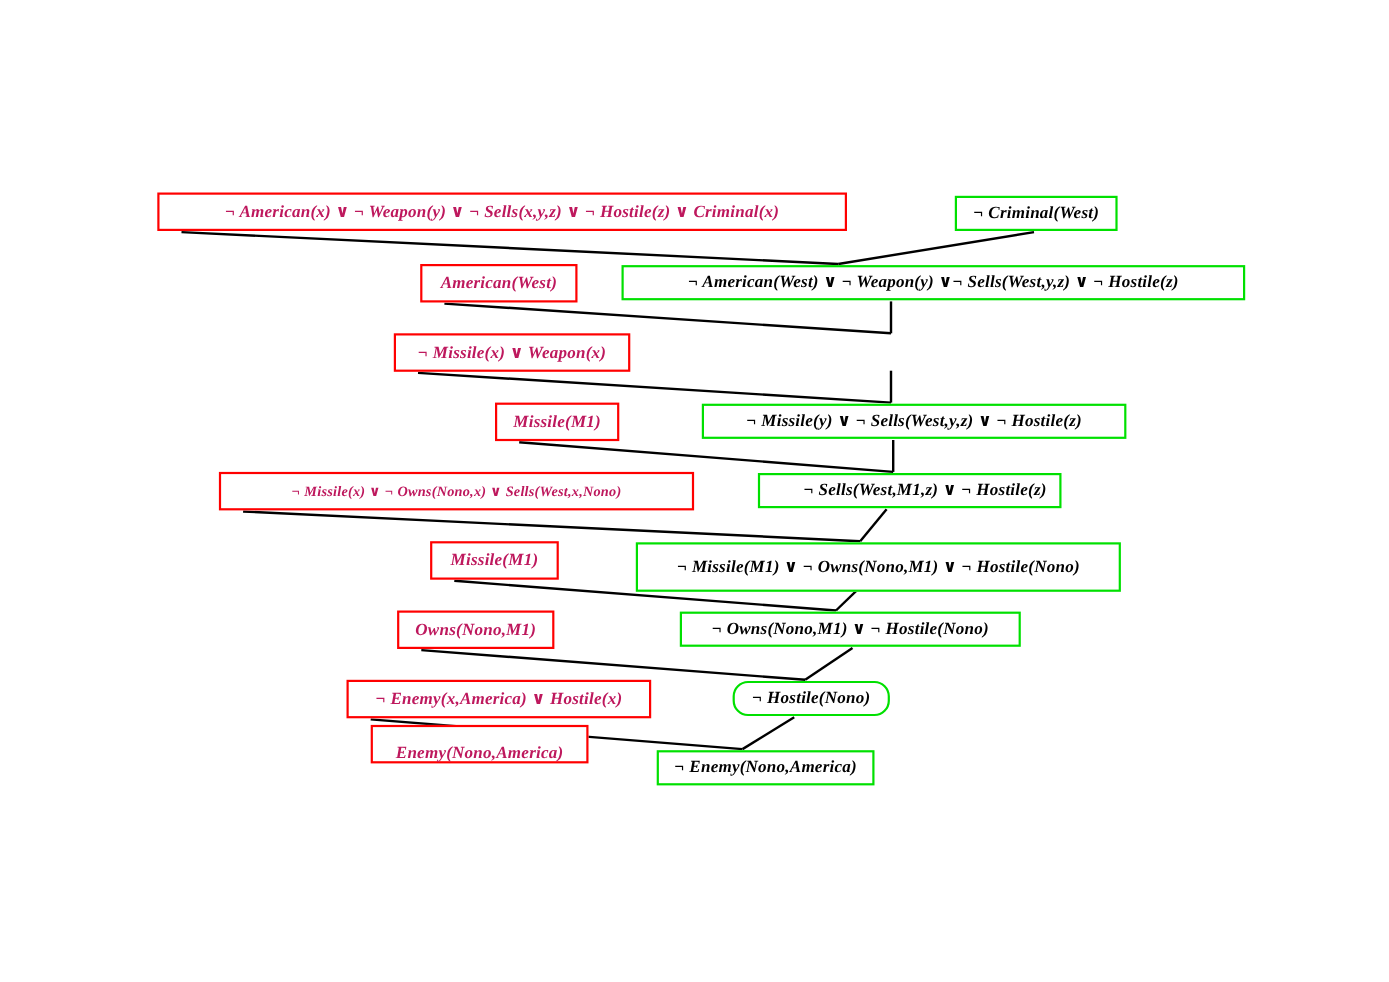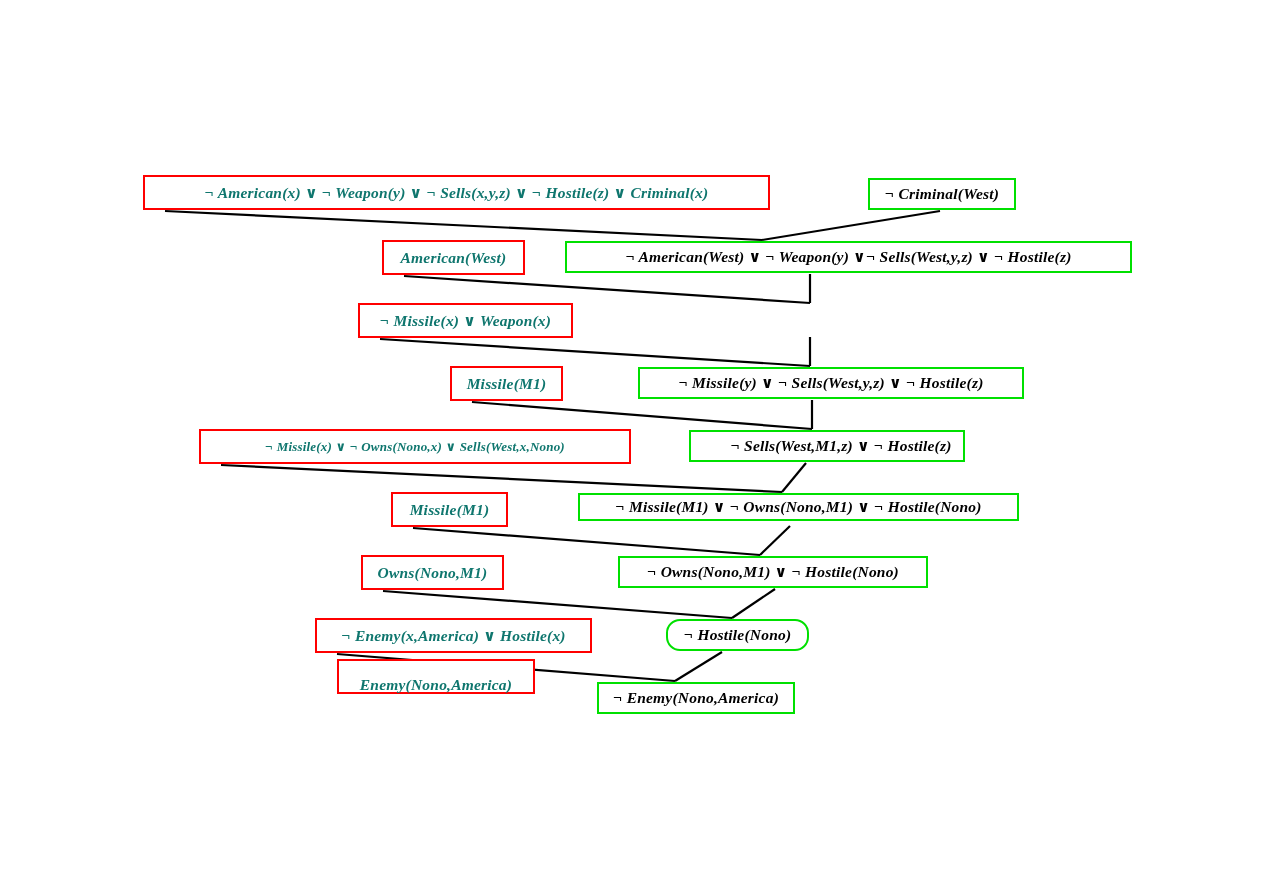--- a/index.html
+++ b/index.html
@@ -38,21 +38,21 @@
     justify-content: center;
     background: #ffffff;
     z-index: 2;
     white-space: nowrap;
     font-style: italic;
     font-weight: bold;
     letter-spacing: 0.2px;
   }
   .clause.kb {
     border: 2px solid #ff0000;
-    color: #0f766e;
+    color: #be185d;
   }
   .clause.derived {
     border: 2px solid #00e000;
     color: #000000;
   }
   .clause .txt {
     display: block;
     padding: 0 9px;
     line-height: 1;
   }
@@ -111,21 +111,21 @@
     </div>
     <div class="clause derived" style="left: 565px; top: 241px; width: 567px; height: 32px;">
       <span class="txt" style="font-size: 15.5px;">¬ American(West)  ∨ ¬ Weapon(y)  ∨¬ Sells(West,y,z)   ∨ ¬ Hostile(z)</span>
     </div>
     <div class="clause derived" style="left: 638px; top: 367px; width: 386px; height: 32px;">
       <span class="txt" style="font-size: 15.5px;">¬ Missile(y)  ∨ ¬ Sells(West,y,z)   ∨ ¬ Hostile(z)</span>
     </div>
     <div class="clause derived" style="left: 689px; top: 430px; width: 276px; height: 32px; padding-left: 28px;">
       <span class="txt" style="font-size: 15.5px;">¬ Sells(West,M1,z)   ∨ ¬ Hostile(z)</span>
     </div>
-    <div class="clause derived" style="left: 578px; top: 493px; width: 441px; height: 28px;">
+    <div class="clause derived" style="left: 578px; top: 493px; width: 441px; height: 45px;">
       <span class="txt" style="font-size: 15.5px;">¬ Missile(M1)  ∨ ¬ Owns(Nono,M1)  ∨ ¬ Hostile(Nono)</span>
     </div>
     <div class="clause derived" style="left: 618px; top: 556px; width: 310px; height: 32px;">
       <span class="txt" style="font-size: 15.5px;">¬ Owns(Nono,M1)  ∨ ¬ Hostile(Nono)</span>
     </div>
     <div class="clause derived" style="left: 666px; top: 619px; width: 143px; height: 32px; border-radius: 14px;">
       <span class="txt" style="font-size: 15.5px;">¬ Hostile(Nono)</span>
     </div>
     <div class="clause derived" style="left: 597px; top: 682px; width: 198px; height: 32px;">
       <span class="txt" style="font-size: 15.5px;">¬ Enemy(Nono,America)</span>

